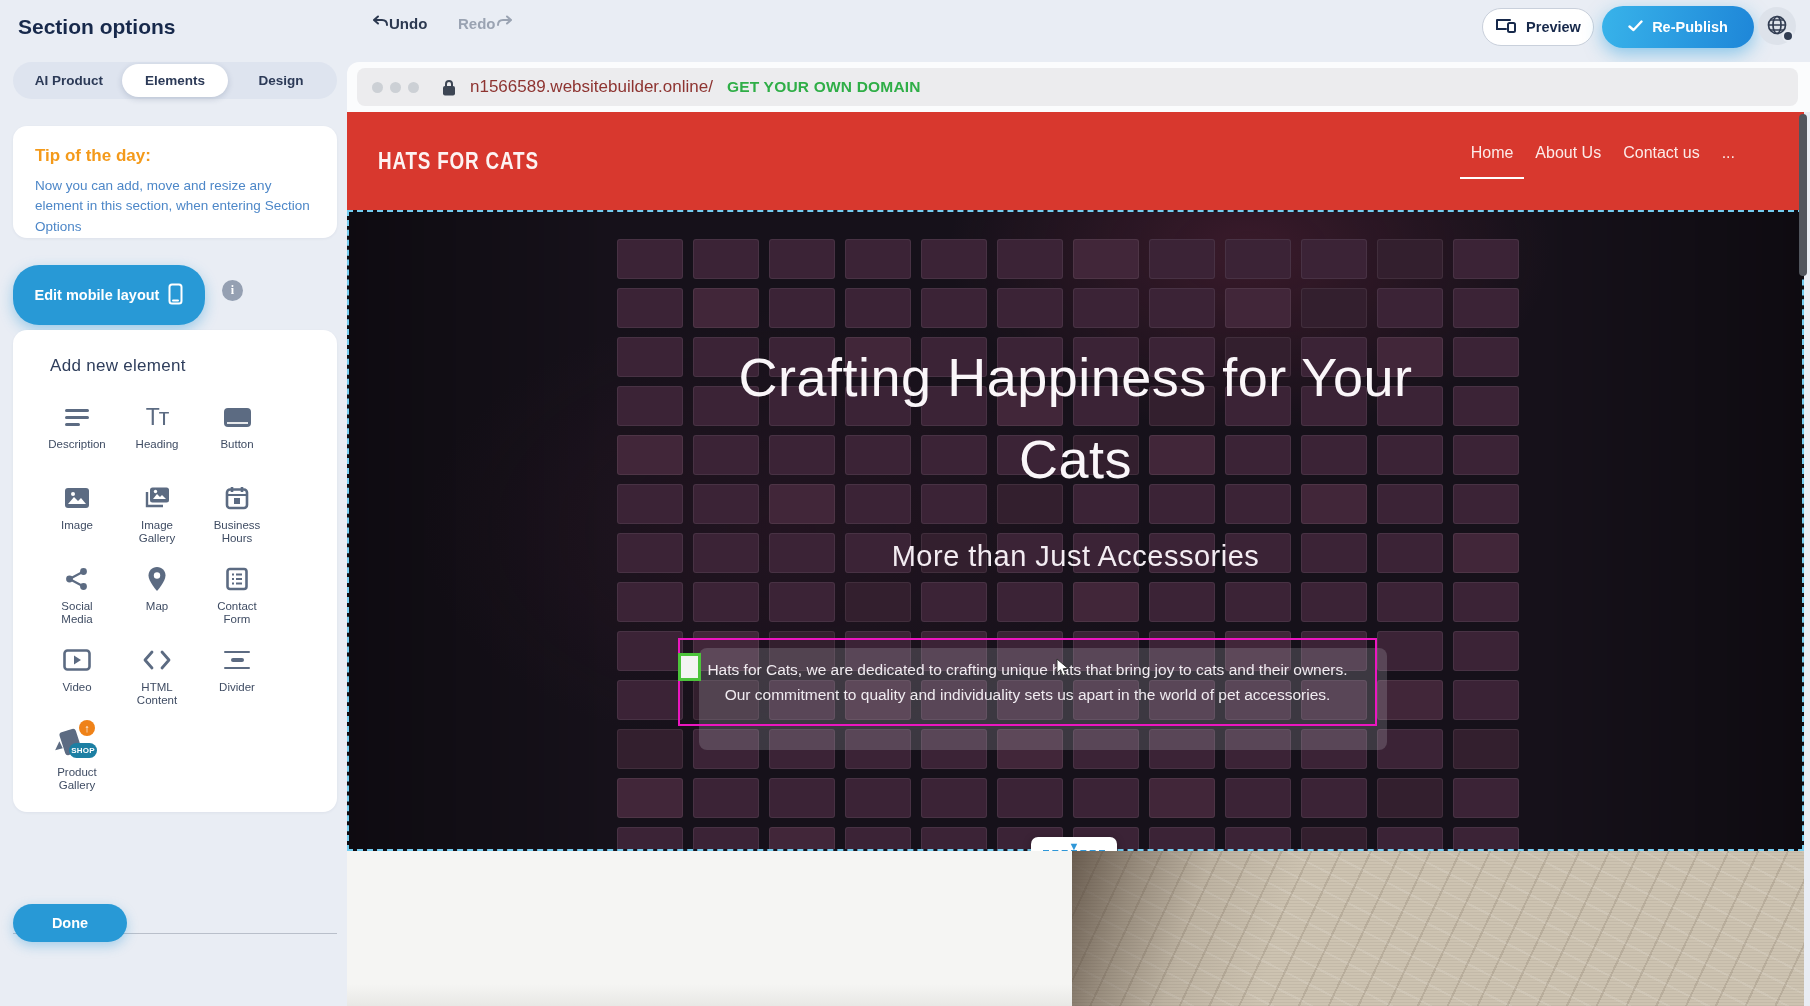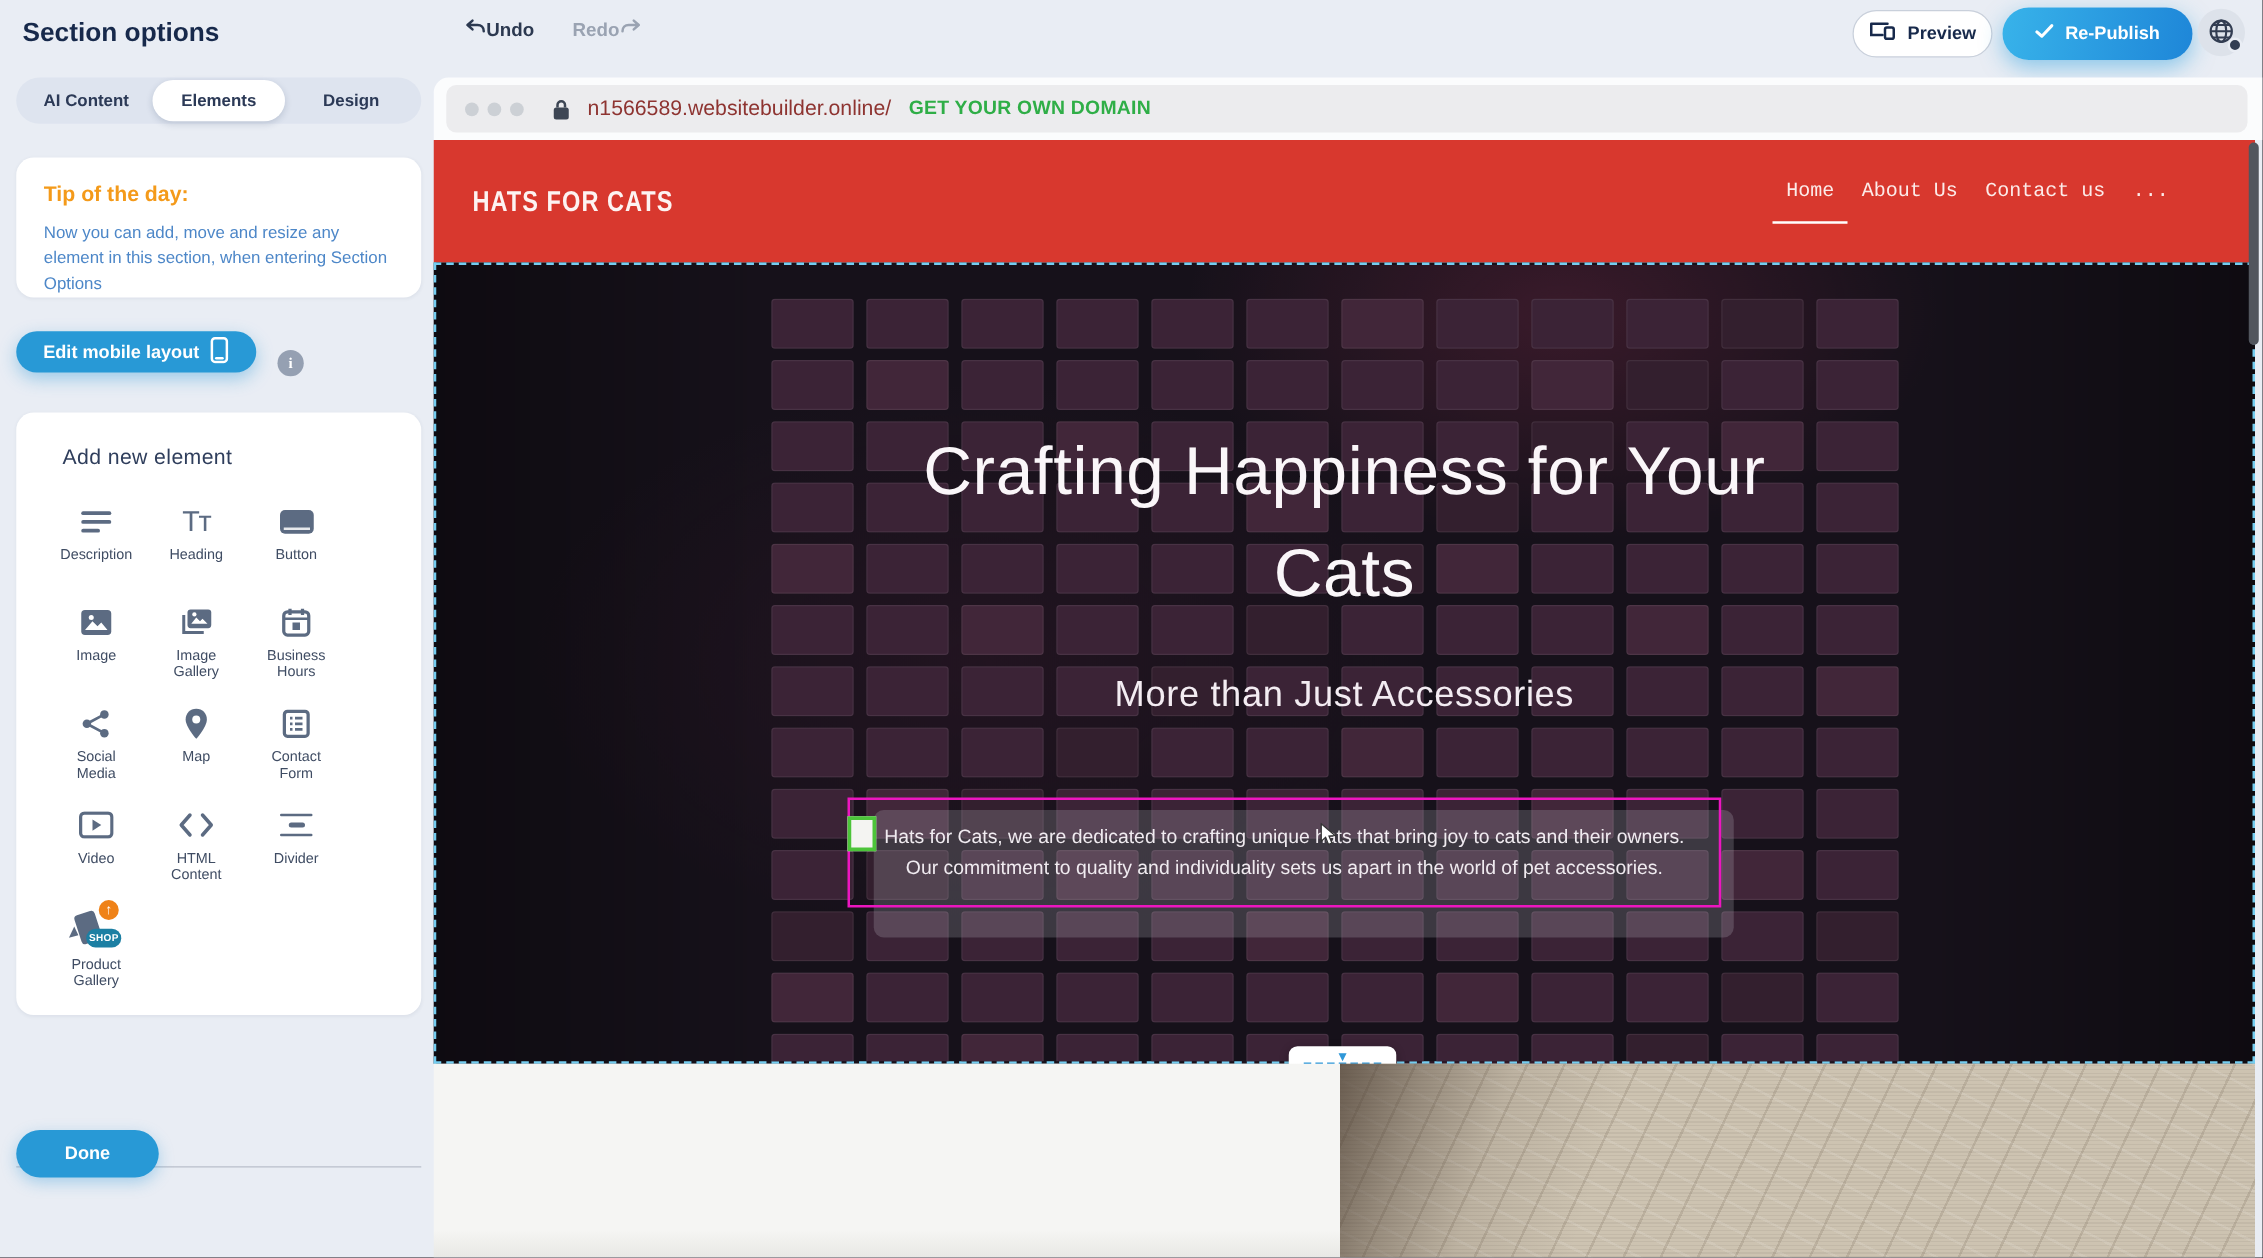--- a/index.html
+++ b/index.html
@@ -29,21 +29,21 @@
 
   
   .tabbar{left:13px;top:62px;width:324px;height:37px;background:#dee4ef;border-radius:19px;
     display:flex;align-items:center;padding:0 3px;box-sizing:border-box;}
   .tab{flex:1;text-align:center;font-size:13.5px;font-weight:bold;color:#2c3a57;padding:9px 0;border-radius:17px;cursor:pointer;}
   .tab.active{background:#fff;box-shadow:0 2px 6px rgba(30,50,90,.18);}
   .card{background:#fff;border-radius:14px;box-shadow:0 1px 3px rgba(30,50,90,.06);}
   #tip-card{left:13px;top:126px;width:324px;height:112px;box-sizing:border-box;padding:20px 22px;}
   #tip-card h3{margin:0;font-size:17px;color:var(--tip_orange);}
   #tip-card p{margin:10px 0 0;font-size:13.5px;line-height:1.5;color:var(--tip_blue);}
-  #edit-mobile-btn{left:13px;top:265px;width:192px;height:33px;border:none;border-radius:26px;
+  #edit-mobile-btn{left:13px;top:265px;width:192px;height:60px;border:none;border-radius:26px;
     background:var(--accent);color:#fff;box-shadow:0 5px 14px rgba(40,150,215,.4);}
   #info-icon{left:222px;top:280px;width:21px;height:21px;border-radius:50%;background:#95a0b2;color:#fff;
     font-size:12px;font-weight:bold;font-family:"Liberation Serif",serif;display:flex;align-items:center;justify-content:center;}
   #add-card{left:13px;top:330px;width:324px;height:482px;box-sizing:border-box;padding:26px 0 0 24px;}
   #add-card h2{margin:0 0 0 13px;font-size:17px;font-weight:normal;color:#2f3e5c;letter-spacing:.3px;}
   .el-grid{margin-top:24px;display:grid;grid-template-columns:repeat(3,80px);grid-auto-rows:81px;}
   .el-item{display:flex;flex-direction:column;align-items:center;cursor:pointer;}
   .el-item .ic{height:34px;display:flex;align-items:center;justify-content:center;color:var(--icon_slate);}
   .el-item .lbl{margin-top:4px;width:64px;text-align:center;font-size:11.5px;line-height:13px;color:#3f4c63;}
   .ln{background:var(--icon_slate);border-radius:2px;}
@@ -67,21 +67,21 @@
   .dot3{width:11px;height:11px;border-radius:50%;background:#ccd0d5;margin-right:7px;}
   .dot3:first-child{margin-left:15px;}
   #url-text{margin-left:14px;font-size:17px;color:var(--url_maroon);}
   #domain-link{margin-left:14px;font-size:15.5px;font-weight:bold;color:var(--domain_green);text-decoration:none;letter-spacing:.2px;}
 
   
   #site-header{left:347px;top:112px;width:1457px;height:98px;background:var(--header_red);}
   #site-logo{position:absolute;left:31px;top:36px;color:#fdf3f2;font-size:23px;font-weight:bold;
     letter-spacing:1px;transform:scaleX(.82);transform-origin:left;}
   #site-nav{position:absolute;right:58px;top:24px;display:flex;align-items:flex-start;}
-  .nav-item{color:#fcebe9;font-size:16px;padding:8px 11px 15px;cursor:pointer;font-family:Liberation Mono, monospace;}
+  .nav-item{color:#fcebe9;font-size:16px;padding:8px 11px 15px;cursor:pointer;}
   .nav-item.active{border-bottom:2px solid #fff;}
 
   
   #hero{left:347px;top:210px;width:1453px;height:637px;box-sizing:content-box;
     border:2px dashed var(--selection_dash);
     overflow:hidden;
     background:
       radial-gradient(430px 260px at 62% 6%, rgba(150,50,85,.28), transparent 70%),
       radial-gradient(520px 320px at 30% 50%, rgba(95,35,65,.16), transparent 70%),
       linear-gradient(90deg, rgba(0,0,0,.35), transparent 18%, transparent 82%, rgba(0,0,0,.35)),
@@ -167,21 +167,21 @@
     <svg width="22" height="22" viewBox="0 0 22 22" fill="none" stroke="#323d52" stroke-width="1.7">
         <circle cx="11" cy="11" r="8.5"></circle>
         <ellipse cx="11" cy="11" rx="4" ry="8.5"></ellipse>
         <path d="M2.5 11 H19.5 M4 6 H18 M4 16 H18"></path>
       </svg>
   </span>
   <span class="dot"></span>
 </button>
 
 <div class="abs tabbar">
-  <div class="tab">AI Content</div>
+  <div class="tab">AI Product</div>
   <div class="tab active">Elements</div>
   <div class="tab">Design</div>
 </div>
 
 <div class="abs card" id="tip-card">
   <h3>Tip of the day:</h3>
   <p>Now you can add, move and resize any element in this section, when entering Section Options</p>
 </div>
 
 <button class="abs pill-btn" id="edit-mobile-btn">

